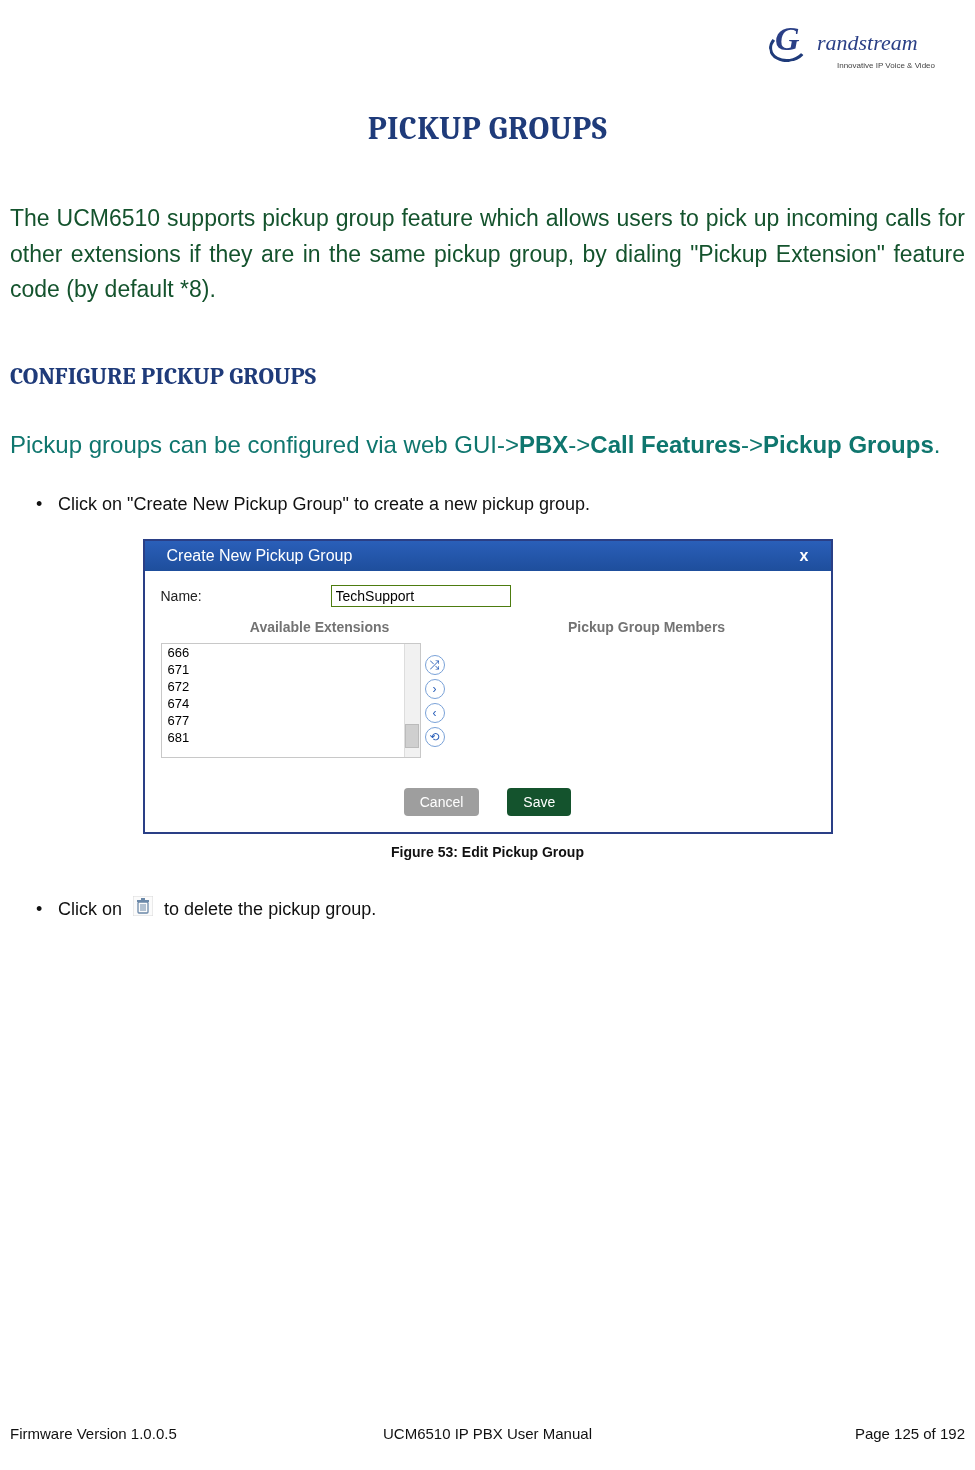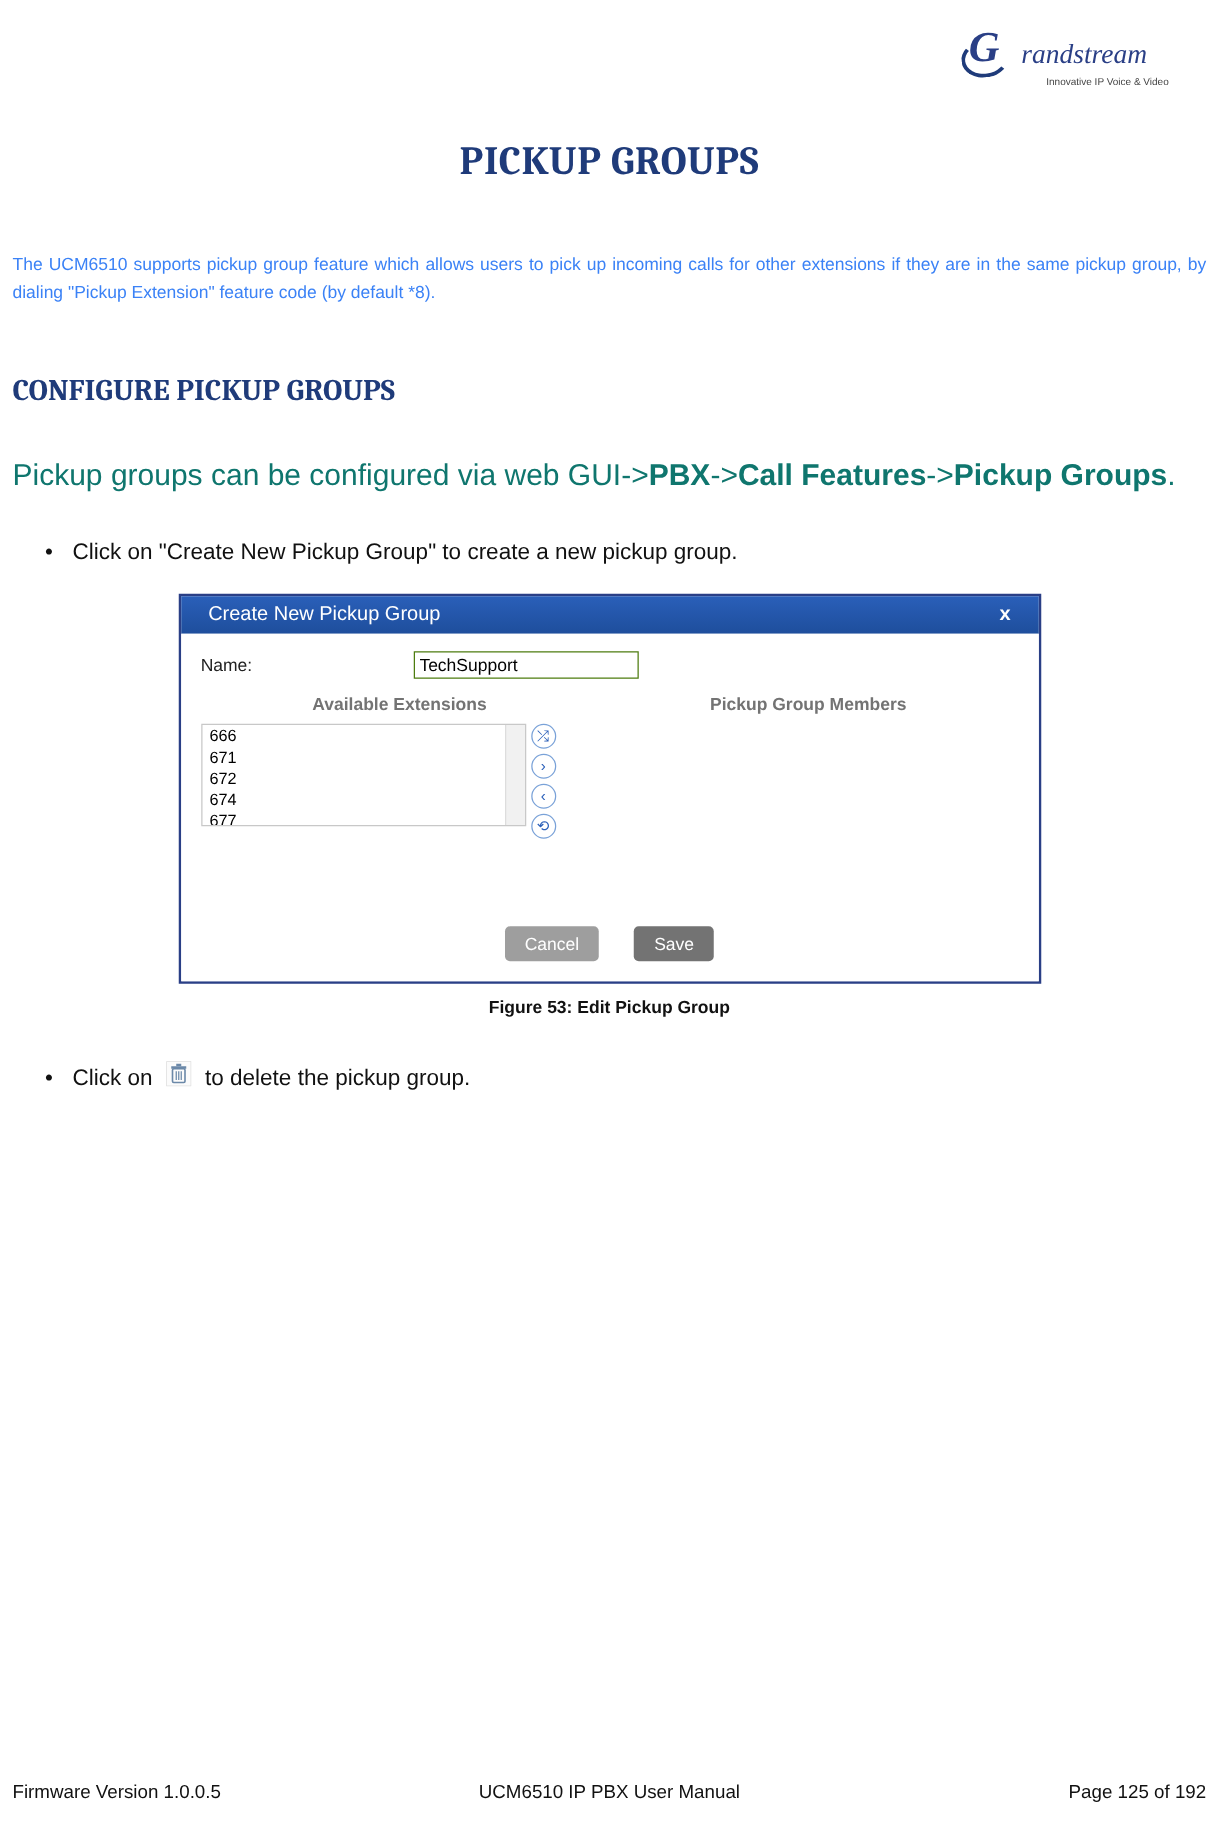--- a/index.html
+++ b/index.html
@@ -33,21 +33,21 @@
 
   
   .body {
     position: absolute; left: 0; right: 0; top: 110px; padding: 0 10px 0 10px;
   }
   h1.title {
     text-align: center; color: #1f3b7a; font-family: Cambria, Georgia, 'Times New Roman', serif;
     font-size: 32px; font-weight: 700; letter-spacing: 0.5px; margin-bottom: 54px;
   }
   p.intro {
-    font-size: 14px; color: #3b82f6; line-height: 1.55; text-align: justify;
+    font-size: 23px; color: #14532d; line-height: 1.55; text-align: justify;
     margin-bottom: 54px;
   }
   h2.section {
     color: #1f3b7a; font-family: Cambria, Georgia, 'Times New Roman', serif;
     font-size: 24px; font-weight: 700; margin-bottom: 36px;
   }
   p.para { font-size: 24px; color: #0f766e; line-height: 1.55; margin-bottom: 28px; }
   .bold { font-weight: 700; }
   ul.bullets { list-style: none; padding-left: 30px; }
   ul.bullets > li {
@@ -72,42 +72,42 @@
   .shot-label { width: 170px; }
   .shot-input {
     font-size:14px; padding:2px 4px; width:180px; border:1px solid #4d7c0f; background:#fff;
   }
   .shot-cols {
     display:flex; justify-content:space-around; font-weight:700; font-size:14px; color:#737373;
     margin: 4px 0 8px 0;
   }
   .shot-lists { display:flex; align-items:stretch; gap:4px; }
   .shot-list {
-    border:1px solid #c8c8c8; width: 260px; height:82px; overflow:hidden; font-size:13px;
+    border:1px solid #c8c8c8; width: 260px; height:115px; overflow:hidden; font-size:13px;
     background:#fff; position:relative;
   }
   .shot-list .item { padding:1px 6px; }
   .shot-list.right .item:first-child { background:#d4d4d4; }
   .scroll-stub {
     position:absolute; right:0; top:0; bottom:0; width:16px; background:#f1f1f1;
     border-left:1px solid #ddd;
   }
   .scroll-thumb { position:absolute; right:1px; width:14px; height:24px; top:80px; background:#cfcfcf; border:1px solid #bbb; }
   .move-btns { display:flex; flex-direction:column; justify-content:center; gap:4px; }
   .move-btn {
     width:20px; height:20px; border:1px solid #7aa2d8; border-radius:50%;
     display:flex; align-items:center; justify-content:center; font-size:12px; color:#2a5fb9;
     background:#fff;
   }
-  .shot-buttons { display:flex; justify-content:center; gap:28px; margin-top:70px; padding-bottom:6px; }
+  .shot-buttons { display:flex; justify-content:center; gap:28px; margin-top:30px; padding-bottom:6px; }
   .btn {
     display:inline-block; font-size:14px; color:#fff; padding:6px 16px; border-radius:4px;
   }
   .btn-cancel { background:#9e9e9e; }
-  .btn-save { background:#737373; }
+  .btn-save { background:#14532d; }
   .caption { text-align:center; font-weight:700; font-size:14px; color:#111; margin-top:10px; margin-bottom:36px; }
 
   
   .footer {
     position:absolute; left:10px; right:10px; bottom:28px;
     display:flex; justify-content:space-between; font-size:15px; color:#111;
   }
   .footer > div { flex:1; }
   .footer .center { text-align:center; }
   .footer .right { text-align:right; }

